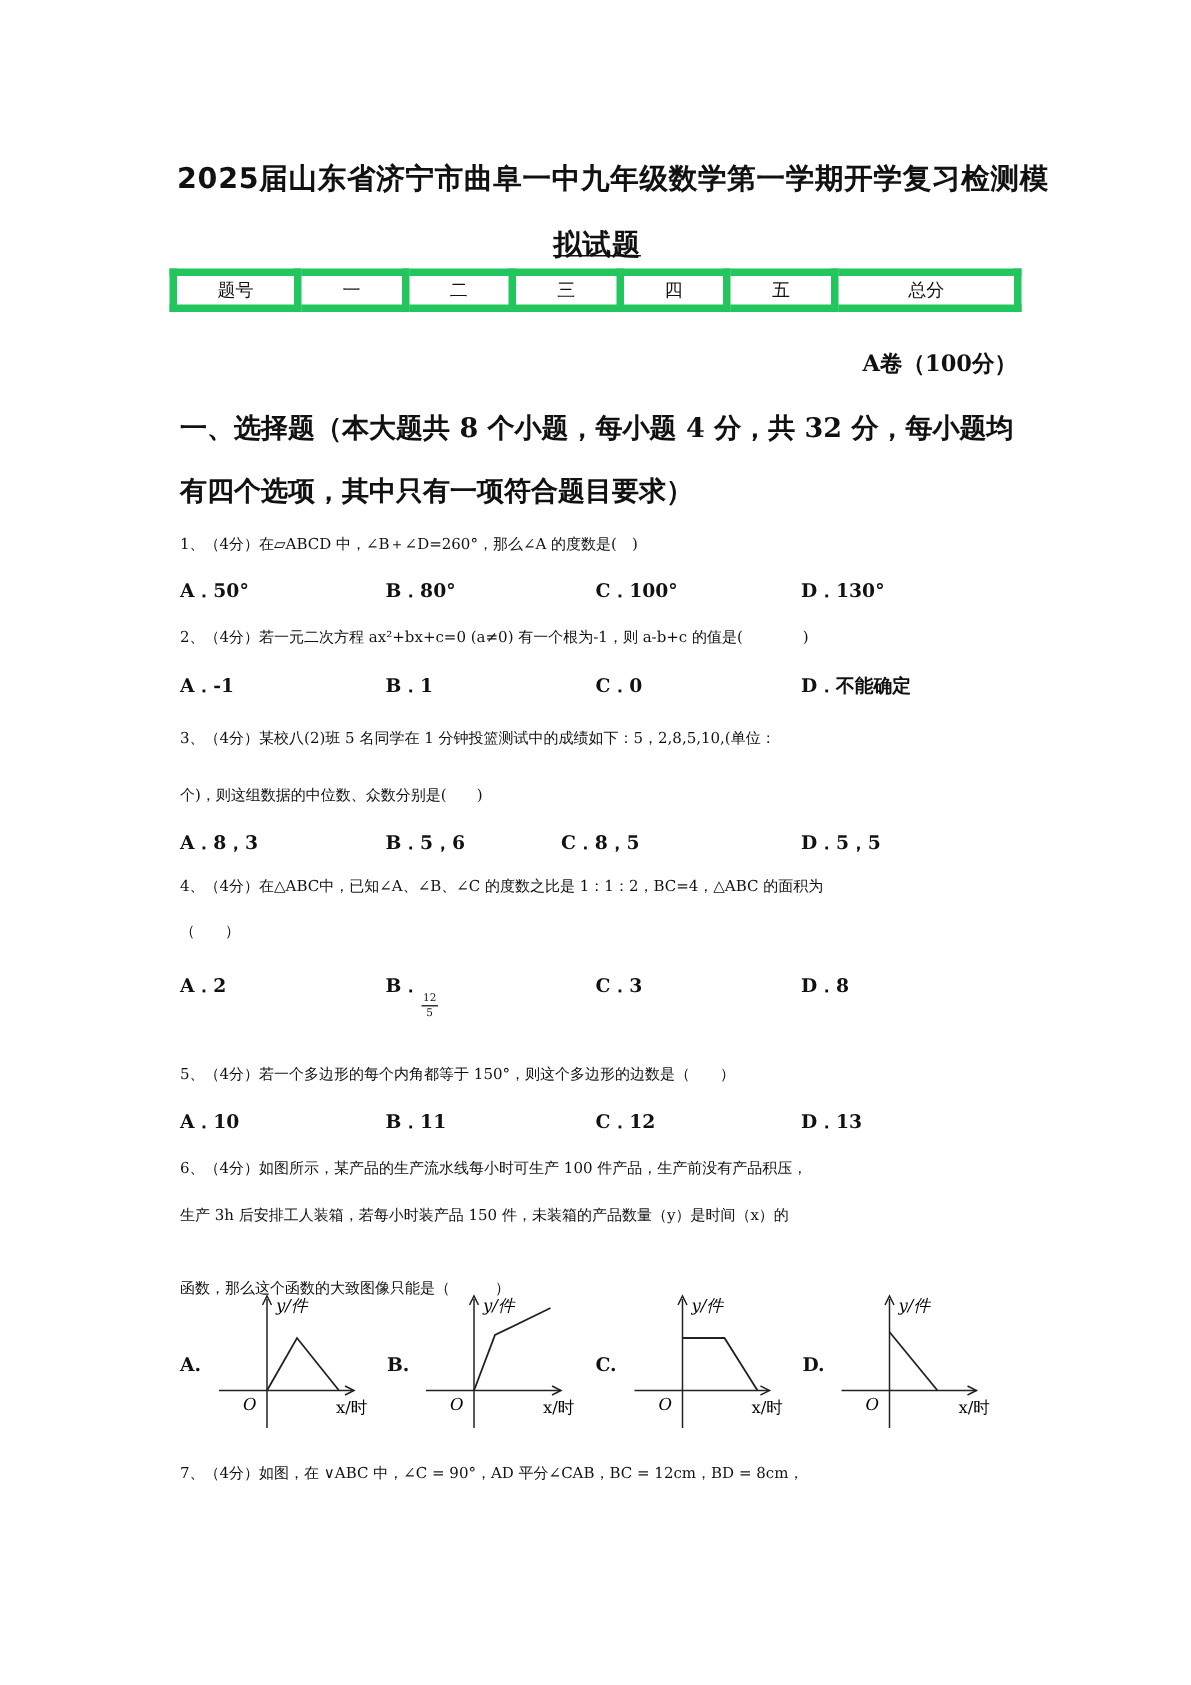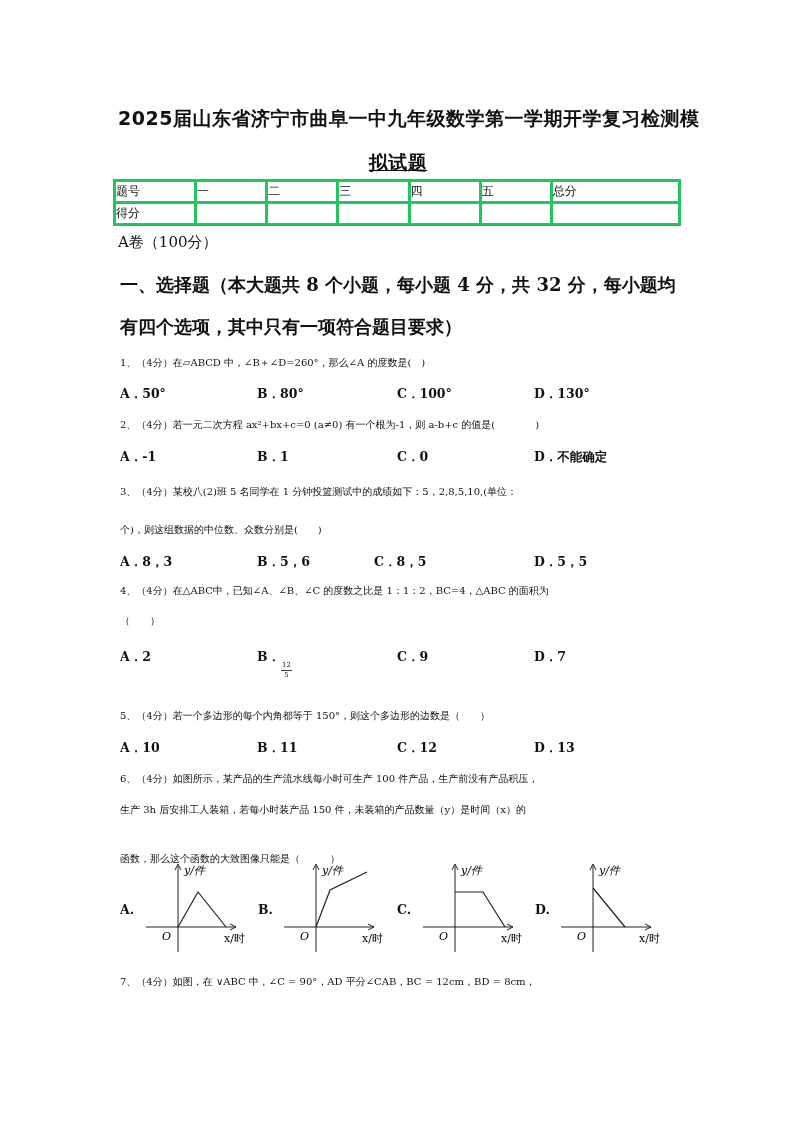--- a/index.html
+++ b/index.html
@@ -3,22 +3,22 @@
 <meta charset="utf-8">
 <style>
   html, body { margin:0; padding:0; background:#ffffff; }
   body { width:794px; height:1123px; position:relative; overflow:hidden;
          font-family:"DejaVu Serif","Liberation Serif",serif; color:#111; }
   .abs { position:absolute; white-space:nowrap; }
   .title { font-family:"DejaVu Sans","Liberation Sans",sans-serif; font-weight:bold; font-size:19px; letter-spacing:0.5px; }
   .title1 { left:118px; top:106px; width:560px; text-align:left; }
   .title2 { left:118px; top:150px; width:560px; text-align:center;text-decoration:underline; }
   table.score { position:absolute; left:113px; top:179px; width:568px; border-collapse:collapse; font-size:12px; }
-  table.score td { border:3px solid #22c55e; height:19px; text-align:left; padding:0; font-family:"DejaVu Sans","Liberation Sans",sans-serif; }
-  .vol { left:118px; top:233px; width:560px; text-align:left; font-size:15px; font-weight:normal; }
+  table.score td { border:5px solid #22c55e; height:19px; text-align:center; padding:0; font-family:"DejaVu Sans","Liberation Sans",sans-serif; }
+  .vol { left:118px; top:233px; width:560px; text-align:right; font-size:15px; font-weight:bold; }
   .sec { left:120px; font-size:18px; font-weight:bold; }
   .q { left:120px; font-size:10px; }
   .opt { font-size:12.5px; font-weight:bold; }
   .frac { position:absolute; font-size:7px; text-align:center; line-height:9px; }
   .frac .num { border-bottom:1px solid #333; display:block; padding:0 1px; }
   .graph { position:absolute; }
 </style>
 </head>
 <body>
 
@@ -28,29 +28,20 @@
 <table class="score">
   <tbody>
       <tr>
     <td style="width:78px">题号</td>
     <td>一</td>
     <td>二</td>
     <td>三</td>
     <td>四</td>
     <td>五</td>
     <td>总分</td>
-  </tr>
-  <tr>
-    <td>得分</td>
-    <td></td>
-    <td></td>
-    <td></td>
-    <td></td>
-    <td></td>
-    <td></td>
   </tr>
 </tbody>
   </table>
 
 <div class="abs vol">A卷（100分）</div>
 
 <div class="abs sec" style="top:273px">一、选择题（本大题共 8 个小题，每小题 4 分，共 32 分，每小题均</div>
 <div class="abs sec" style="top:315px">有四个选项，其中只有一项符合题目要求）</div>
 
 <div class="abs q" style="top:356px">1、（4分）在▱ABCD 中，∠B＋∠D=260°，那么∠A 的度数是(　)</div>
@@ -73,22 +64,22 @@
 <div class="abs opt" style="left:534px;top:554px">D．5，5</div>
 
 <div class="abs q" style="top:584px">4、（4分）在△ABC中，已知∠A、∠B、∠C 的度数之比是 1：1：2，BC=4，△ABC 的面积为</div>
 <div class="abs q" style="top:614px">（　　）</div>
 <div class="abs opt" style="left:120px;top:649px">A．2</div>
 <div class="abs opt" style="left:257px;top:649px">B．</div>
 <div class="frac" style="left:281px;top:661px">
   <span class="num">12</span>
   <span>5</span>
 </div>
-<div class="abs opt" style="left:397px;top:649px">C．9</div>
-<div class="abs opt" style="left:534px;top:649px">D．7</div>
+<div class="abs opt" style="left:397px;top:649px">C．3</div>
+<div class="abs opt" style="left:534px;top:649px">D．8</div>
 
 <div class="abs q" style="top:709px">5、（4分）若一个多边形的每个内角都等于 150°，则这个多边形的边数是（　　）</div>
 <div class="abs opt" style="left:120px;top:740px">A．10</div>
 <div class="abs opt" style="left:257px;top:740px">B．11</div>
 <div class="abs opt" style="left:397px;top:740px">C．12</div>
 <div class="abs opt" style="left:534px;top:740px">D．13</div>
 
 <div class="abs q" style="top:772px">6、（4分）如图所示，某产品的生产流水线每小时可生产 100 件产品，生产前没有产品积压，</div>
 <div class="abs q" style="top:803px">生产 3h 后安排工人装箱，若每小时装产品 150 件，未装箱的产品数量（y）是时间（x）的</div>
 <div class="abs q" style="top:852px">函数，那么这个函数的大致图像只能是（　　　）</div>

